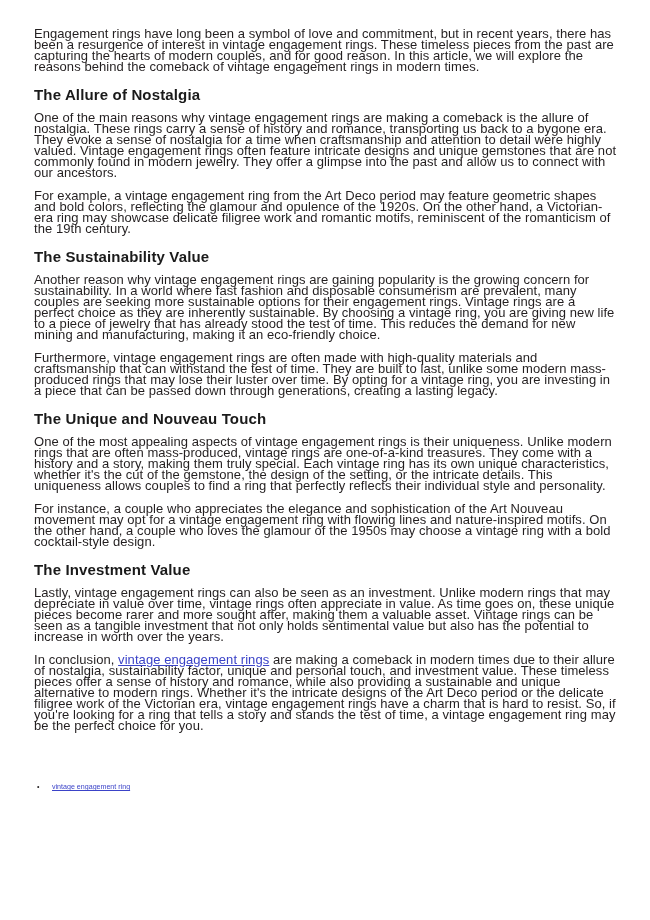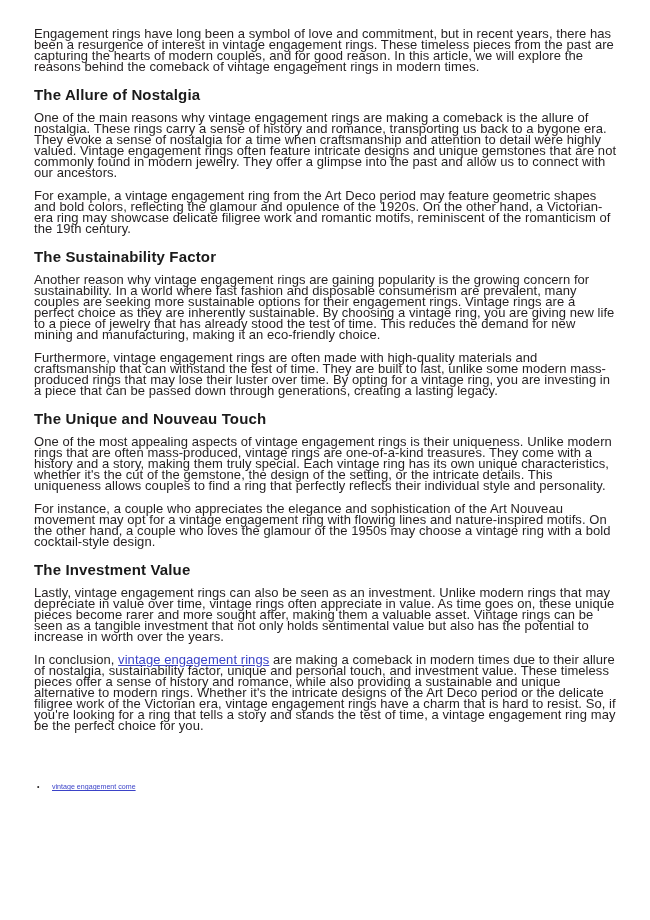--- a/index.html
+++ b/index.html
@@ -74,36 +74,36 @@
 <div class="page">
 
   <p class="para intro">Engagement rings have long been a symbol of love and commitment, but in recent years, there has been a resurgence of interest in vintage engagement rings. These timeless pieces from the past are capturing the hearts of modern couples, and for good reason. In this article, we will explore the reasons behind the comeback of vintage engagement rings in modern times.</p>
 
   <h2 class="heading">The Allure of Nostalgia</h2>
 
   <p class="para">One of the main reasons why vintage engagement rings are making a comeback is the allure of nostalgia. These rings carry a sense of history and romance, transporting us back to a bygone era. They evoke a sense of nostalgia for a time when craftsmanship and attention to detail were highly valued. Vintage engagement rings often feature intricate designs and unique gemstones that are not commonly found in modern jewelry. They offer a glimpse into the past and allow us to connect with our ancestors.</p>
 
   <p class="para">For example, a vintage engagement ring from the Art Deco period may feature geometric shapes and bold colors, reflecting the glamour and opulence of the 1920s. On the other hand, a Victorian-era ring may showcase delicate filigree work and romantic motifs, reminiscent of the romanticism of the 19th century.</p>
 
-  <h2 class="heading">The Sustainability Factor</h2>
+  <h2 class="heading">The Sustainability Value</h2>
 
   <p class="para">Another reason why vintage engagement rings are gaining popularity is the growing concern for sustainability. In a world where fast fashion and disposable consumerism are prevalent, many couples are seeking more sustainable options for their engagement rings. Vintage rings are a perfect choice as they are inherently sustainable. By choosing a vintage ring, you are giving new life to a piece of jewelry that has already stood the test of time. This reduces the demand for new mining and manufacturing, making it an eco-friendly choice.</p>
 
   <p class="para">Furthermore, vintage engagement rings are often made with high-quality materials and craftsmanship that can withstand the test of time. They are built to last, unlike some modern mass-produced rings that may lose their luster over time. By opting for a vintage ring, you are investing in a piece that can be passed down through generations, creating a lasting legacy.</p>
 
   <h2 class="heading">The Unique and Nouveau Touch</h2>
 
   <p class="para">One of the most appealing aspects of vintage engagement rings is their uniqueness. Unlike modern rings that are often mass-produced, vintage rings are one-of-a-kind treasures. They come with a history and a story, making them truly special. Each vintage ring has its own unique characteristics, whether it's the cut of the gemstone, the design of the setting, or the intricate details. This uniqueness allows couples to find a ring that perfectly reflects their individual style and personality.</p>
 
   <p class="para">For instance, a couple who appreciates the elegance and sophistication of the Art Nouveau movement may opt for a vintage engagement ring with flowing lines and nature-inspired motifs. On the other hand, a couple who loves the glamour of the 1950s may choose a vintage ring with a bold cocktail-style design.</p>
 
   <h2 class="heading">The Investment Value</h2>
 
   <p class="para">Lastly, vintage engagement rings can also be seen as an investment. Unlike modern rings that may depreciate in value over time, vintage rings often appreciate in value. As time goes on, these unique pieces become rarer and more sought after, making them a valuable asset. Vintage rings can be seen as a tangible investment that not only holds sentimental value but also has the potential to increase in worth over the years.</p>
 
   <p class="para"><span>In conclusion, </span><a class="doclink" href="#">vintage engagement rings</a><span> are making a comeback in modern times due to their allure of nostalgia, sustainability factor, unique and personal touch, and investment value. These timeless pieces offer a sense of history and romance, while also providing a sustainable and unique alternative to modern rings. Whether it's the intricate designs of the Art Deco period or the delicate filigree work of the Victorian era, vintage engagement rings have a charm that is hard to resist. So, if you're looking for a ring that tells a story and stands the test of time, a vintage engagement ring may be the perfect choice for you.</span></p>
 
 
   <ul class="reflist">
-    <li><a class="doclink" href="#">vintage engagement come</a></li>
+    <li><a class="doclink" href="#">vintage engagement ring</a></li>
   </ul>
 
 </div>
 
 </body></html>

